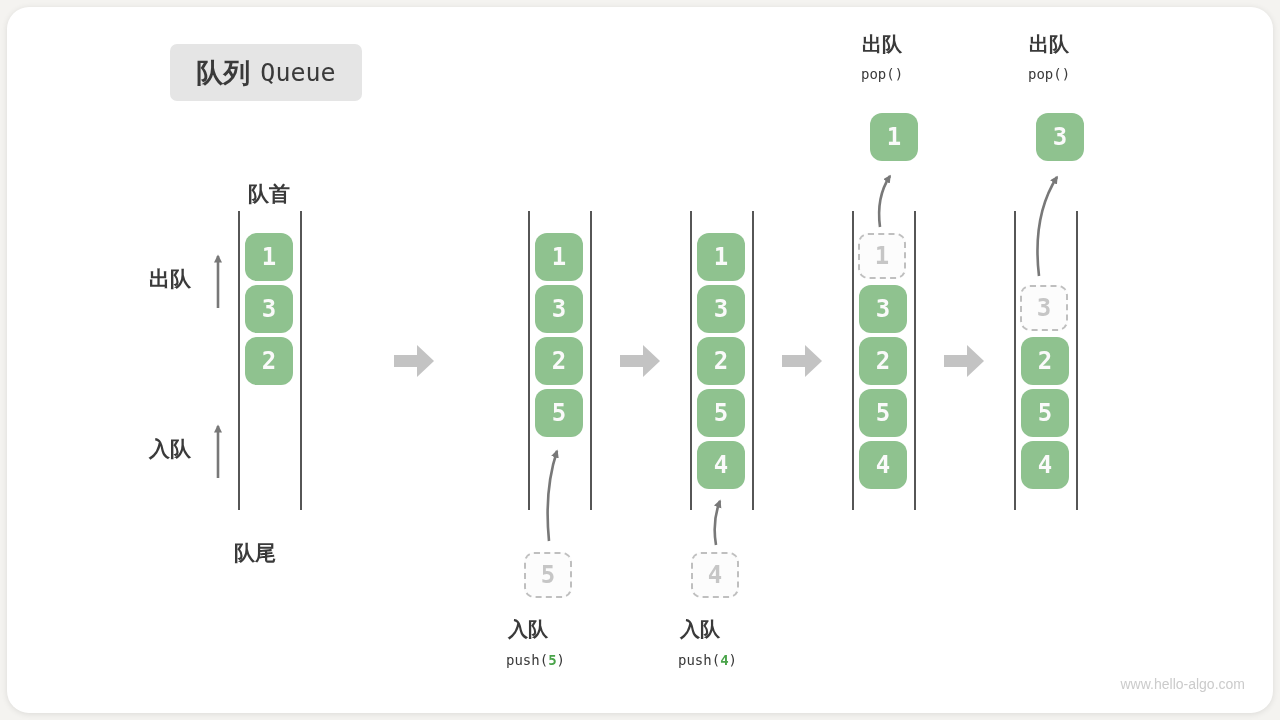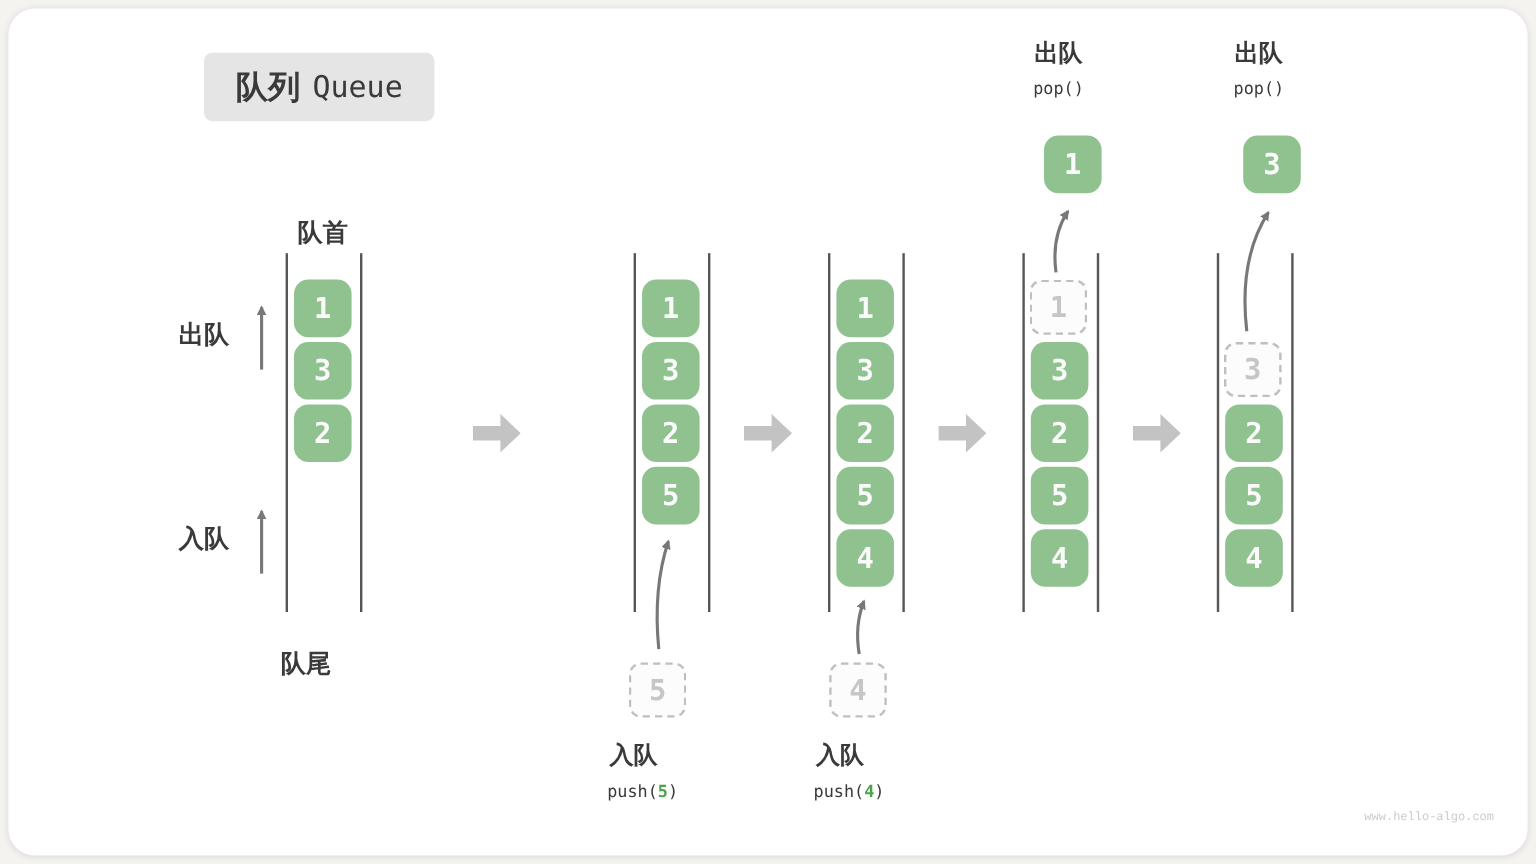--- a/index.html
+++ b/index.html
@@ -24,21 +24,21 @@
   .mono{font-family:"DejaVu Sans Mono","Liberation Mono",monospace;font-size:14px;color:var(--text-dark);white-space:nowrap;}
   .mono .num{color:var(--code-green);font-weight:bold;}
   .center62{width:62px;text-align:center;}
   .vline{width:2px;height:299px;top:211px;background:var(--line-gray);}
   .cell{width:48px;height:48px;border-radius:12px;display:flex;align-items:center;justify-content:center;
         font-family:"DejaVu Sans Mono","Liberation Mono",monospace;font-weight:bold;font-size:24px;}
   .cell.green{background:var(--box-green);color:var(--box-text);}
   .cell.dashed{width:48px;height:46px;border:2px dashed var(--dashed-border);background:var(--dashed-fill);
         color:var(--dashed-text);border-radius:10px;}
   .overlay{position:absolute;left:0;top:0;pointer-events:none;}
-  .watermark{font-family:Liberation Mono, monospace;font-size:10px;color:var(--watermark);
+  .watermark{font-family:Liberation Sans, sans-serif;font-size:14px;color:var(--watermark);
         width:190px;text-align:right;}
 </style>
 </head>
 <body>
 
 <div class="canvas">
   <div class="card"></div>
 
   <div class="abs title-box">
     <span class="title-zh">队列</span>

